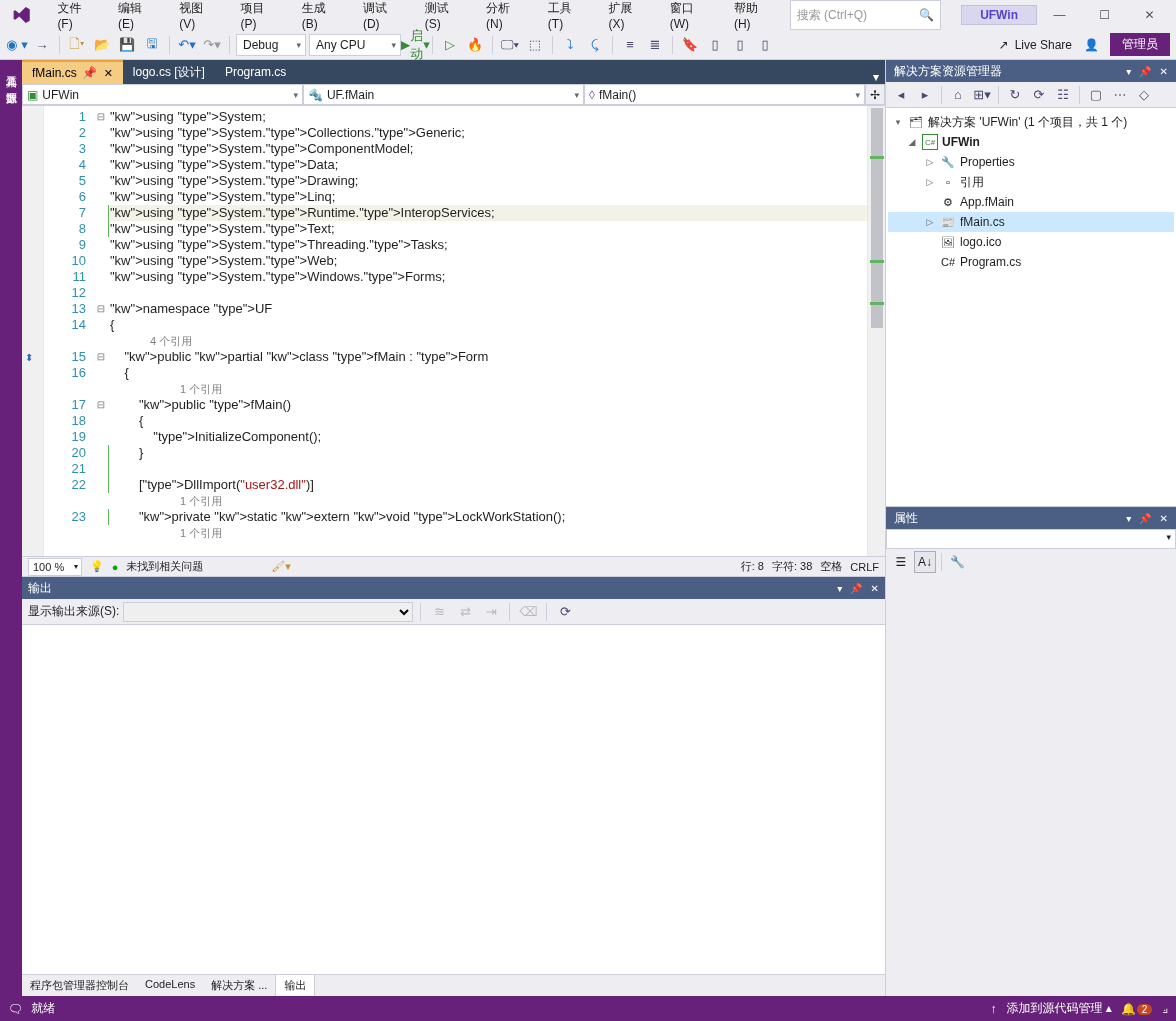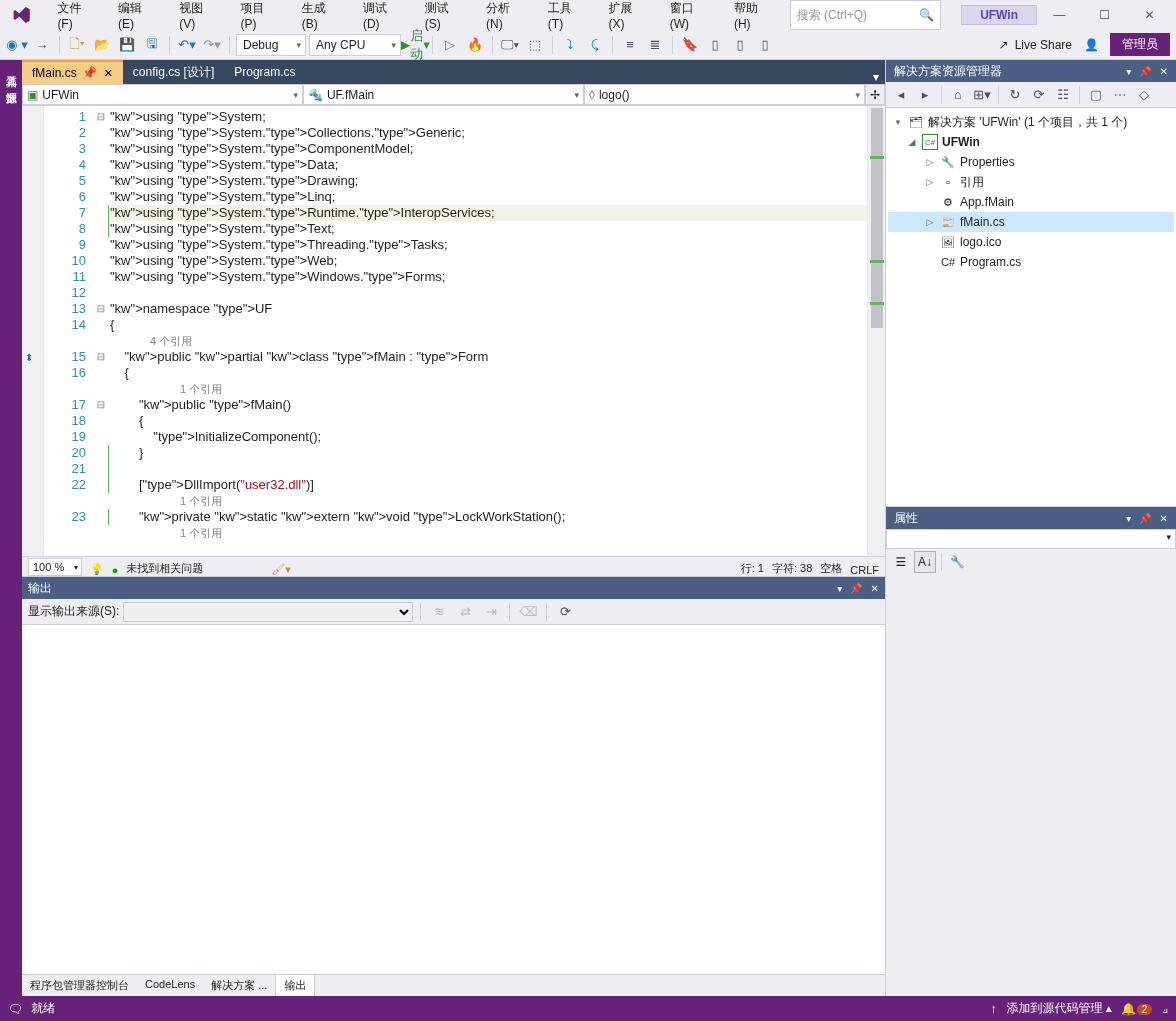--- a/index.html
+++ b/index.html
@@ -52,21 +52,21 @@
 .fold-col { width:14px; background:#fff; font-family:Consolas,monospace; font-size:10px; color:#808080; padding-top:3px; line-height:16px; text-align:center; }
 .code { flex:1; font-family:Consolas,monospace; font-size:13px; line-height:16px; padding:3px 0 0 2px; white-space:pre; overflow:hidden; position:relative; }
 .str { color:#a31515; }
 .cm { color:#808080; font-size:11px; }
 .hl-line { background:#f2f2e6; display:inline-block; width:100%; }
 .scrollbar-v { width:18px; background:#f0f0f0; border-left:1px solid #e8e8e8; position:relative; }
 .scrollbar-v .sthumb { position:absolute; left:3px; width:12px; background:#c2c3c9; }
 .sb-mark { position:absolute; left:2px; width:14px; height:3px; }
 
 
-.ed-status { height:20px; background:#eeeef2; border-top:1px solid #cccedb; display:flex; align-items:flex-end; padding:0 6px; font-size:11px; gap:8px; }
+.ed-status { height:20px; background:#eeeef2; border-top:1px solid #cccedb; display:flex; align-items:center; padding:0 6px; font-size:11px; gap:8px; }
 .zoom-combo { width:54px; border:1px solid #cccedb; background:#fff; padding:0 4px; height:18px; display:flex; align-items:center; position:relative; }
 .zoom-combo::after { content:"▾"; position:absolute; right:3px; font-size:8px; }
 .issue-ok { color:#0a0; }
 
 
 .output-panel { height:420px; display:flex; flex-direction:column; border-top:1px solid #cccedb; }
 .panel-hdr { height:22px; background:#4b5f85; color:#fff; display:flex; align-items:center; padding:0 6px; font-size:12px; }
 .panel-hdr .pbtns { margin-left:auto; display:flex; gap:8px; font-size:10px; }
 .out-tb { height:26px; background:#eeeef2; display:flex; align-items:center; padding:0 6px; gap:4px; border-bottom:1px solid #cccedb; }
 .out-tb select { width:290px; height:20px; border:1px solid #cccedb; }
@@ -180,40 +180,40 @@
 
   <div class="center-col">
 
     <div class="doc-tabs">
       <div class="doc-tab active">
         <span>fMain.cs</span>
         <span>📌</span>
         <span class="close">✕</span>
       </div>
       <div class="doc-tab">
-          <span>config.cs [设计]</span>
+          <span>logo.cs [设计]</span>
         </div>
       <div class="doc-tab">
           <span>Program.cs</span>
         </div>
       <div style="margin-left:auto;color:#fff;padding:0 6px">▾</div>
     </div>
 
     <div class="nav-bar">
       <div class="nav-combo">
           <span style="color:#388a34">▣</span>
           <span>UFWin</span>
         </div>
       <div class="nav-combo">
           <span style="color:#c98f2b">🔩</span>
           <span>UF.fMain</span>
         </div>
       <div class="nav-combo">
           <span style="color:#8850a4">◊</span>
-          <span>logo()</span>
+          <span>fMain()</span>
         </div>
       <div class="nav-split">✢</div>
     </div>
 
     <div class="editor-wrap">
       <div class="margin-strip">
         <span class="ic" style="top:246px">⬍</span>
       </div>
       <div class="gutter" id="gutter">
           <div>1</div>
@@ -281,21 +281,21 @@
         <div class="sb-mark" style="top:196px;background:#5fb65f"></div>
       </div>
     </div>
 
     <div class="ed-status">
       <div class="zoom-combo">100 %</div>
       <span style="color:#b58aca">💡</span>
       <span class="issue-ok">●</span>
       <span>未找到相关问题</span>
       <span style="margin-left:60px;color:#c98f2b">🖌▾</span>
-      <span style="margin-left:auto">行: 1</span>
+      <span style="margin-left:auto">行: 8</span>
       <span>字符: 38</span>
       <span>空格</span>
       <span>CRLF</span>
     </div>
 
     <div class="output-panel">
       <div class="panel-hdr">
         <span>输出</span>
         <div class="pbtns">
           <span>▾</span>

